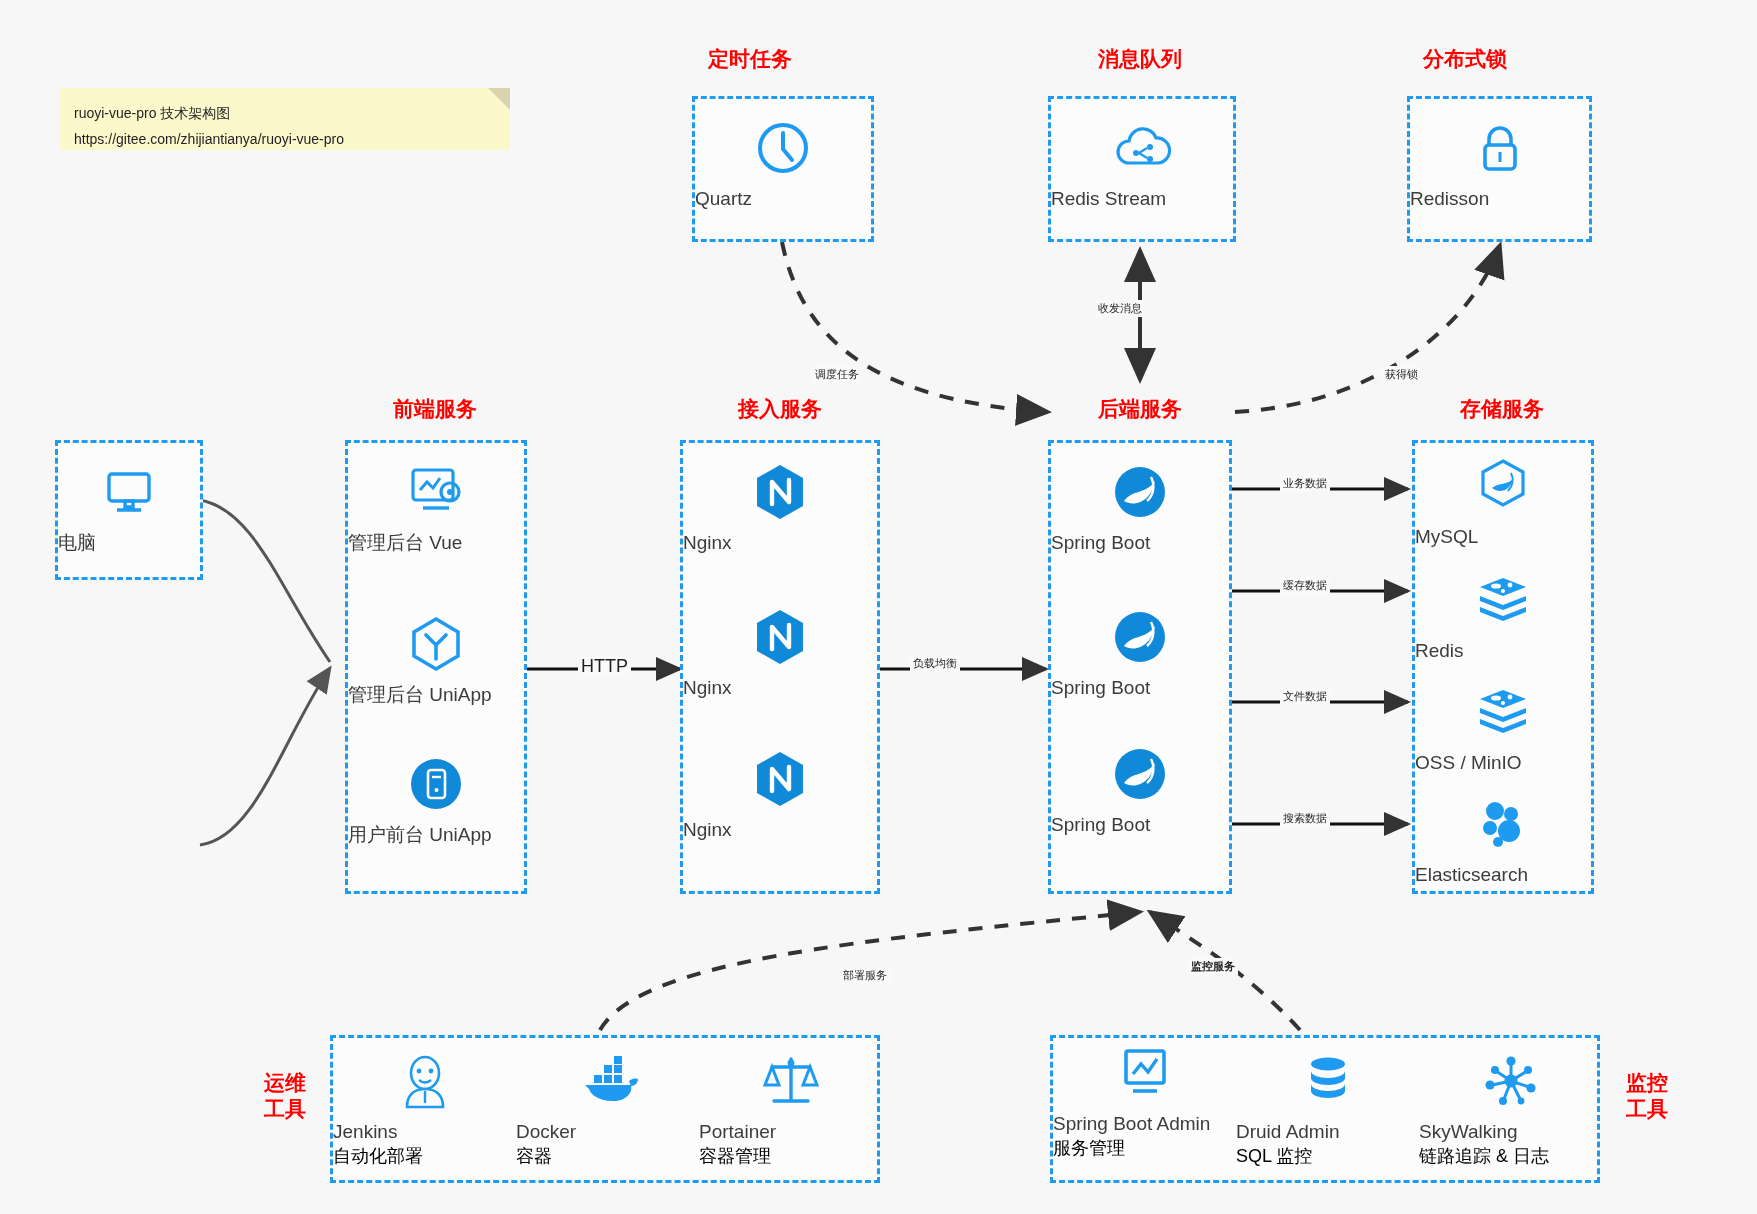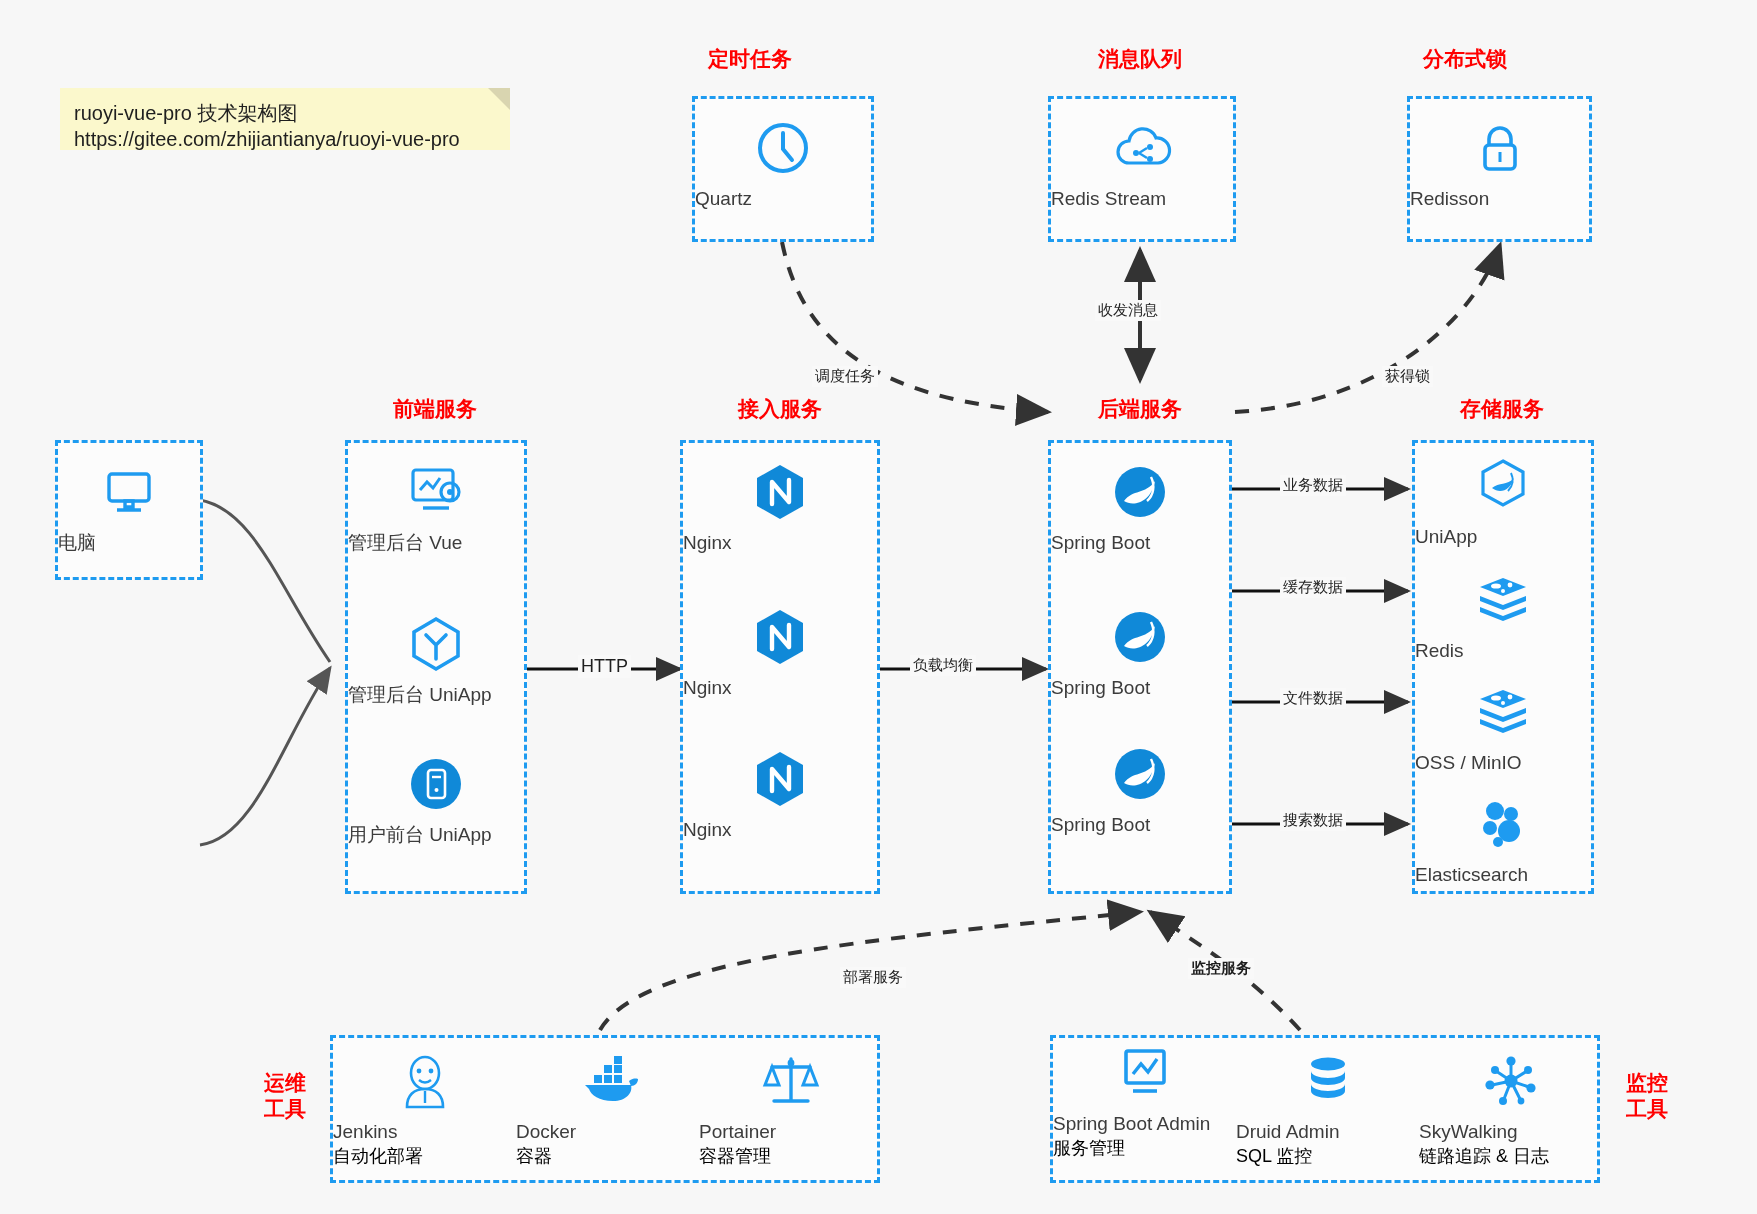--- a/index.html
+++ b/index.html
@@ -15,42 +15,42 @@
   
   .note{
     position:absolute;left:60px;top:88px;width:450px;height:62px;
     background:#fbf8cc;
     padding:12px 14px 0 14px;box-sizing:border-box;
   }
   .note .fold{
     position:absolute;right:0;top:0;width:0;height:0;
     border-top:22px solid #d9d5b0;border-left:22px solid transparent;
   }
-  .note-line{font-size:20px;color:#1f1f1f;line-height:26px;white-space:nowrap;}
+  .note-line{font-size:14px;color:#1f1f1f;line-height:26px;white-space:nowrap;}
 
   
   .dbox{
     position:absolute;box-sizing:border-box;
     border:3px dashed #1e9bf0;background:#fcfcfc;
   }
   .sec-title{
     position:absolute;color:#ff0000;font-weight:bold;font-size:21px;
     text-align:center;white-space:nowrap;
   }
   .sec-title.vert{line-height:26px;}
 
   
   .node{position:absolute;width:100%;}
   .node .glyph{height:62px;display:flex;align-items:center;justify-content:center;}
   .node .cap{font-size:19px;color:#3c3c3c;margin-top:8px;line-height:24px;white-space:nowrap;}
   .node .cap2{font-size:18px;color:#000000;line-height:24px;white-space:nowrap;}
 
   
   .elabel{
-    position:absolute;font-size:15px;color:#1f1f1f;background:#f9f9f9;
+    position:absolute;font-size:11px;color:#1f1f1f;background:#f9f9f9;
     padding:1px 3px;white-space:nowrap;
   }
   .elabel.en{font-size:18px;}
 
   svg.ic{display:block;}
 </style>
 </head>
 <body>
 
 <div id="stage">
@@ -269,21 +269,21 @@
 
   <div class="dbox" style="left:1412px;top:440px;width:182px;height:454px;">
     <div class="node" style="top:12px;">
       <div class="glyph">
         <svg class="ic" width="56" height="58" viewBox="0 0 56 58">
             <path d="M28 4 L48 15 v22 L28 48 L8 37 V15 z" fill="none" stroke="#1e9bf0" stroke-width="3.2"></path>
             <path d="M17 31 c8 6 18 3 22 -10 c-7 8 -15 4 -22 10 z" fill="#1e9bf0"></path>
             <path d="M36 16 c3 6 2 13 -3 18" fill="none" stroke="#1e9bf0" stroke-width="2"></path>
           </svg>
       </div>
-      <div class="cap">UniApp</div>
+      <div class="cap">MySQL</div>
     </div>
     <div class="node" style="top:126px;">
       <div class="glyph">
         <svg class="ic" width="58" height="52" viewBox="0 0 58 52">
             <path d="M29 4 L52 13 L29 22 L6 13 z" fill="#1e9bf0"></path>
             <path d="M6 22 L29 31 L52 22 L52 27 L29 36 L6 27 z" fill="#1e9bf0"></path>
             <path d="M6 33 L29 42 L52 33 L52 38 L29 47 L6 38 z" fill="#1e9bf0"></path>
             <ellipse cx="22" cy="12" rx="5" ry="2.6" fill="#fff"></ellipse>
             <circle cx="36" cy="11" r="2.4" fill="#fff"></circle>
             <circle cx="29" cy="17" r="2" fill="#fff"></circle>

